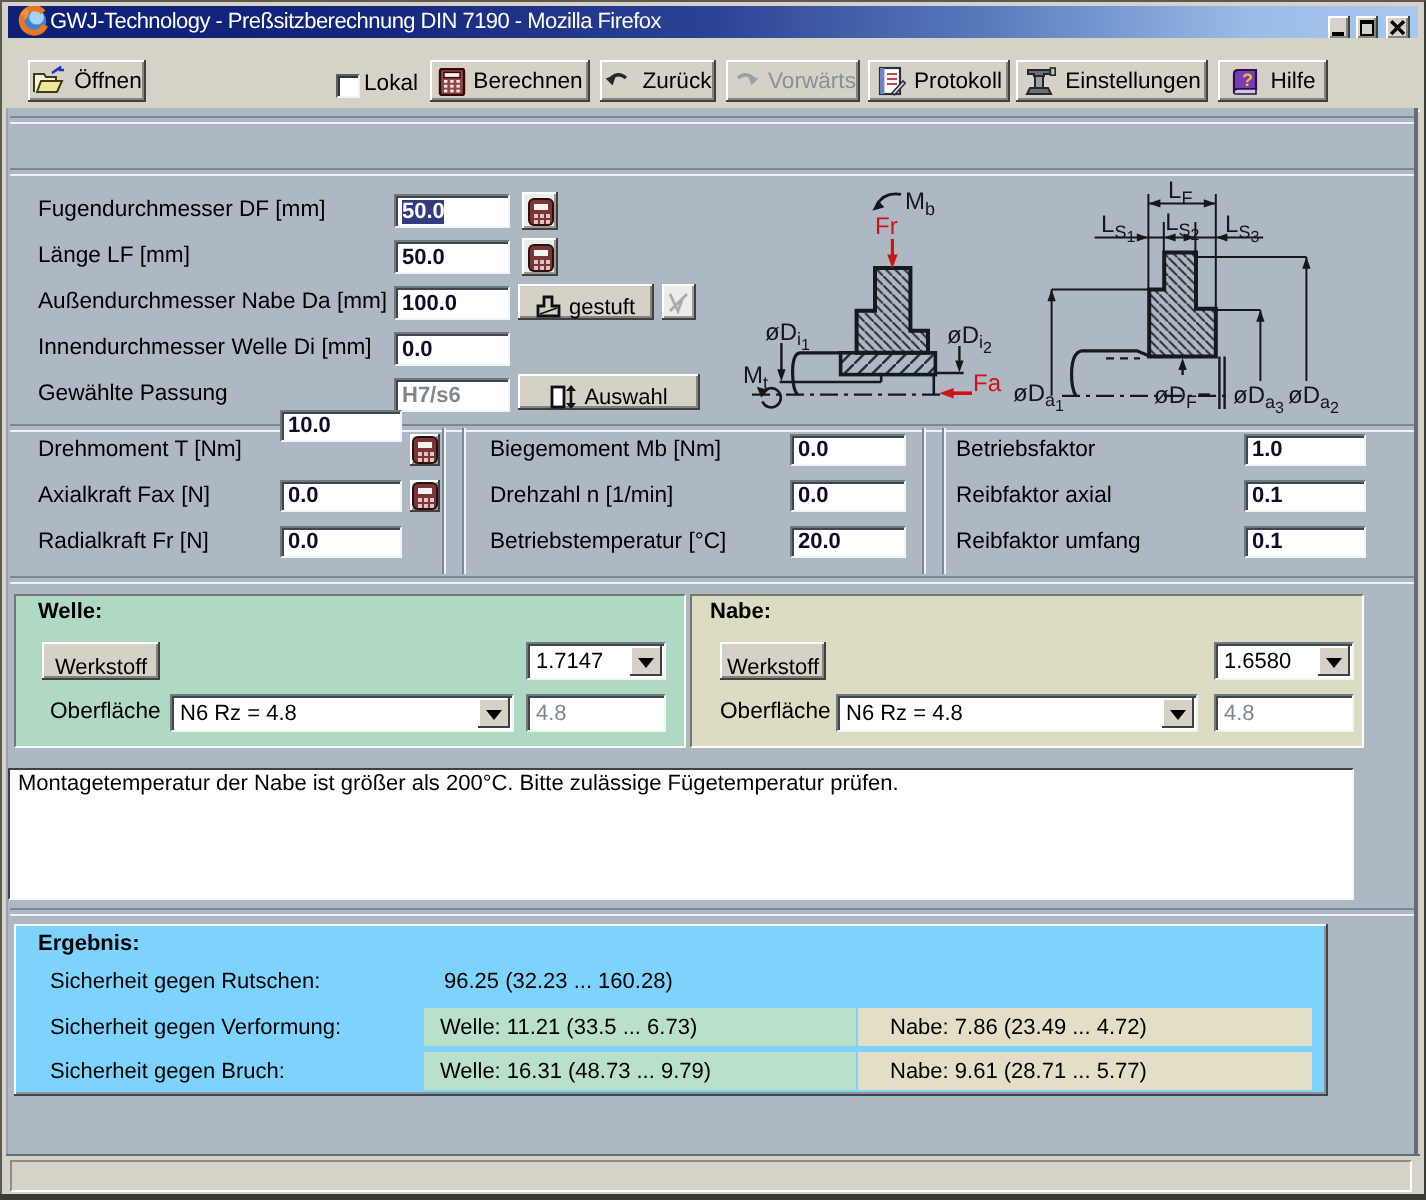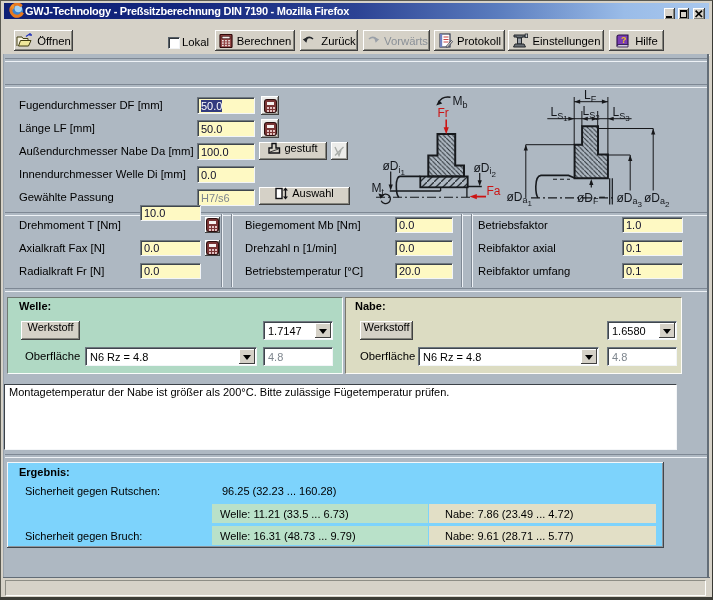--- a/index.html
+++ b/index.html
@@ -2,46 +2,46 @@
 <html><head><meta charset="utf-8">
 <style>
   html,body{margin:0;padding:0;}
   body{width:713px;height:600px;position:relative;overflow:hidden;
        font-family:"Liberation Sans",sans-serif;background:#d6d2c8;}
   .abs{position:absolute;}
   
   #frame{left:0;top:0;width:711px;height:598px;border:1px solid #5a5a52;border-right-color:#3a3a34;border-bottom-color:#3a3a34;}
   
   #title{left:4px;top:3px;width:705px;height:16px;background:linear-gradient(to right,#0d2076,#13267d 25%,#2c4394 50%,#5a7cbe 70%,#9abce8 88%,#a9c8ee);}
-  #title .txt{position:absolute;left:21px;top:2px;color:#fff;font-size:11px;font-weight:bold;white-space:nowrap;letter-spacing:-0.27px;}
+  #title .txt{position:absolute;left:21px;top:2px;color:#fff;font-size:11px;font-weight:normal;white-space:nowrap;letter-spacing:-0.27px;}
   .winbtn{position:absolute;top:5px;width:11px;height:12px;background:#d6d2ca;
     box-shadow:inset -1px -1px 0 #404040,inset 1px 1px 0 #ffffff,inset -2px -2px 0 #85857d;
     font-size:9px;font-weight:bold;color:#000;text-align:center;line-height:12px;}
   
   #toolbar{left:3px;top:19px;width:707px;height:35px;background:#d6d2c8;}
   .tbtn{position:absolute;top:11px;height:21px;background:#d5d1c7;
     box-shadow:inset -1px -1px 0 #404040,inset 1px 1px 0 #ffffff,inset -2px -2px 0 #85857d;
     display:flex;align-items:center;justify-content:center;font-size:11.3px;color:#000;white-space:nowrap;}
   .tbtn svg{margin-right:4px;flex:none;}
   .tbtn.dis{color:#8a9097;}
   
   #applet{left:3px;top:54px;width:706px;height:523px;background:#aeb8c2;box-sizing:border-box;border-left:1px solid #99a3ad;border-right:2px solid #636d77;}
   .hline{position:absolute;left:1px;width:702px;height:2px;
     border-top:1px solid #7e8894;border-bottom:1px solid #eef2f6;}
   .vline{position:absolute;width:0px;border-left:1px solid #7e8894;border-right:1px solid #eef2f6;}
   .lbl{position:absolute;font-size:11.3px;color:#000;white-space:nowrap;}
   .lbl11{position:absolute;font-size:11px;color:#000;white-space:nowrap;}
   .inp,.btn,.combo,.cbtn,.tbtn{box-sizing:border-box;}
-  .inp{position:absolute;background:#fef9c3;font-size:11px;color:#0d0d2a;
+  .inp{position:absolute;background:#ffffff;font-size:11px;color:#0d0d2a;
     border:1px solid;border-color:#6f7880 #f2f5f8 #f2f5f8 #6f7880;
     box-shadow:inset 1px 1px 0 #3f464d;
-    padding:0 0 0 3px;display:flex;align-items:center;white-space:nowrap;}
+    padding:0 0 0 3px;display:flex;align-items:center;white-space:nowrap;font-weight:bold;}
   .btn{position:absolute;background:#d5d1c7;
     box-shadow:inset -1px -1px 0 #404040,inset 1px 1px 0 #ffffff,inset -2px -2px 0 #85857d;
-    display:flex;align-items:flex-start;justify-content:center;font-size:11px;color:#000;white-space:nowrap;}
+    display:flex;align-items:flex-end;justify-content:center;font-size:11px;color:#000;white-space:nowrap;}
   .cbtn{position:absolute;background:#ececea;
     box-shadow:inset -1px -1px 0 #404040,inset 1px 1px 0 #ffffff,inset -2px -2px 0 #9a9a94;
     display:flex;align-items:center;justify-content:center;}
   .combo{position:absolute;background:#fff;font-size:11px;color:#000;
     border:1px solid;border-color:#6f7880 #f2f5f8 #f2f5f8 #6f7880;
     box-shadow:inset 1px 1px 0 #3f464d;
     display:flex;align-items:center;padding-left:4px;white-space:nowrap;}
   .combo .arr{position:absolute;right:1px;top:1px;bottom:1px;width:16px;background:#d5d1c7;
     box-shadow:inset -1px -1px 0 #404040,inset 1px 1px 0 #ffffff;
     display:flex;align-items:center;justify-content:center;}
@@ -323,20 +323,21 @@
   <div id="msg" class="abs">
       <div class="lbl11" style="left:4px;top:1px">Montagetemperatur der Nabe ist größer als 200°C. Bitte zulässige Fügetemperatur prüfen.</div>
     </div>
 
   <div id="erg" class="abs">
     <div class="lbl11" style="left:12px;top:4px;font-weight:bold">Ergebnis:</div>
     <div class="lbl11" style="left:18px;top:23px">Sicherheit gegen Rutschen:</div>
     <div class="lbl11" style="left:215px;top:23px">96.25 (32.23 ... 160.28)</div>
     <div class="abs" style="left:205px;top:42px;width:216px;height:19px;background:#b9e1c9"></div>
     <div class="abs" style="left:422px;top:42px;width:227px;height:19px;background:#e2dfc6"></div>
+    <div class="lbl11" style="left:18px;top:46px">Sicherheit gegen Verformung:</div>
     <div class="lbl11" style="left:213px;top:46px">Welle: 11.21 (33.5 ... 6.73)</div>
     <div class="lbl11" style="left:438px;top:46px">Nabe: 7.86 (23.49 ... 4.72)</div>
     <div class="abs" style="left:205px;top:64px;width:216px;height:19px;background:#b9e1c9"></div>
     <div class="abs" style="left:422px;top:64px;width:227px;height:19px;background:#e2dfc6"></div>
     <div class="lbl11" style="left:18px;top:68px">Sicherheit gegen Bruch:</div>
     <div class="lbl11" style="left:213px;top:68px">Welle: 16.31 (48.73 ... 9.79)</div>
     <div class="lbl11" style="left:438px;top:68px">Nabe: 9.61 (28.71 ... 5.77)</div>
   </div>
 </div>
 <div id="status" class="abs">

